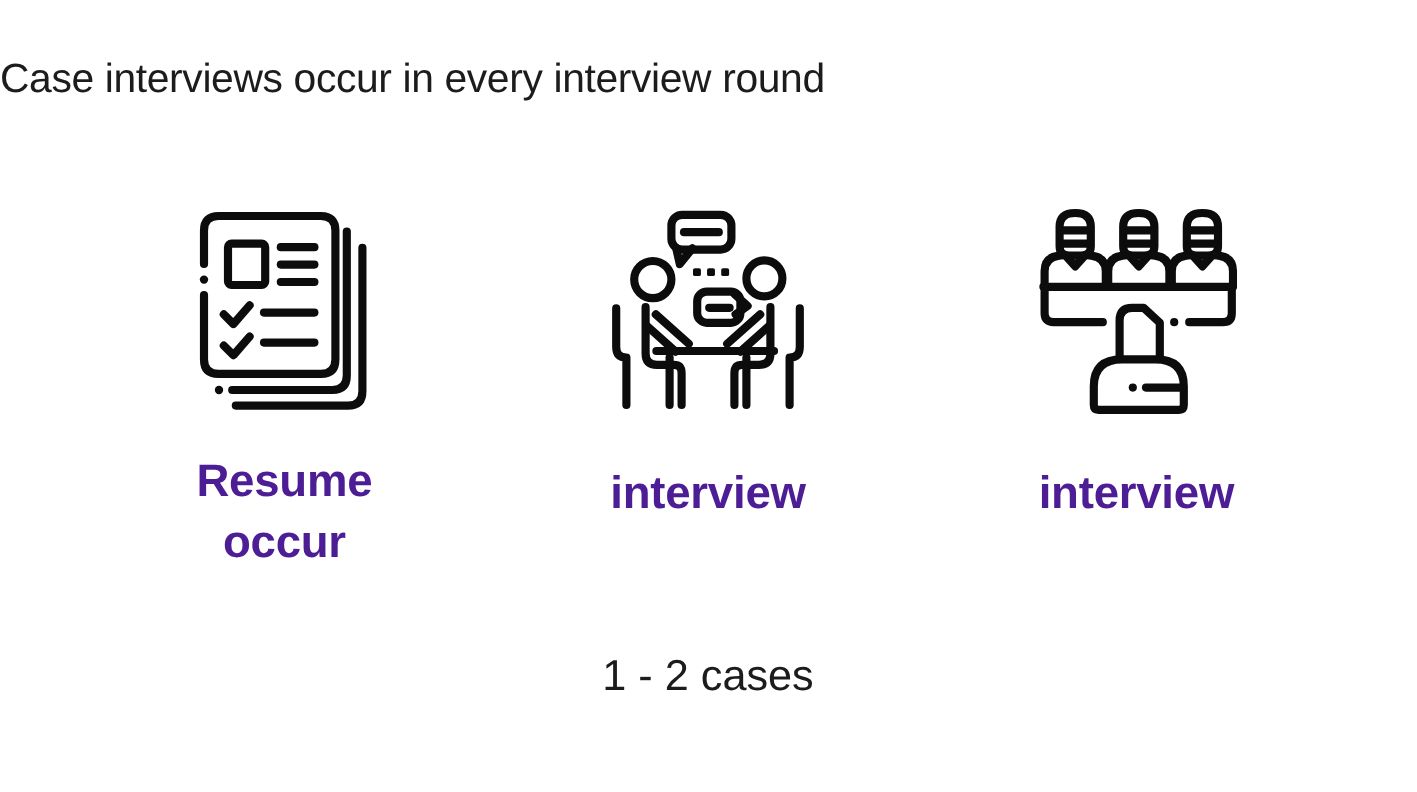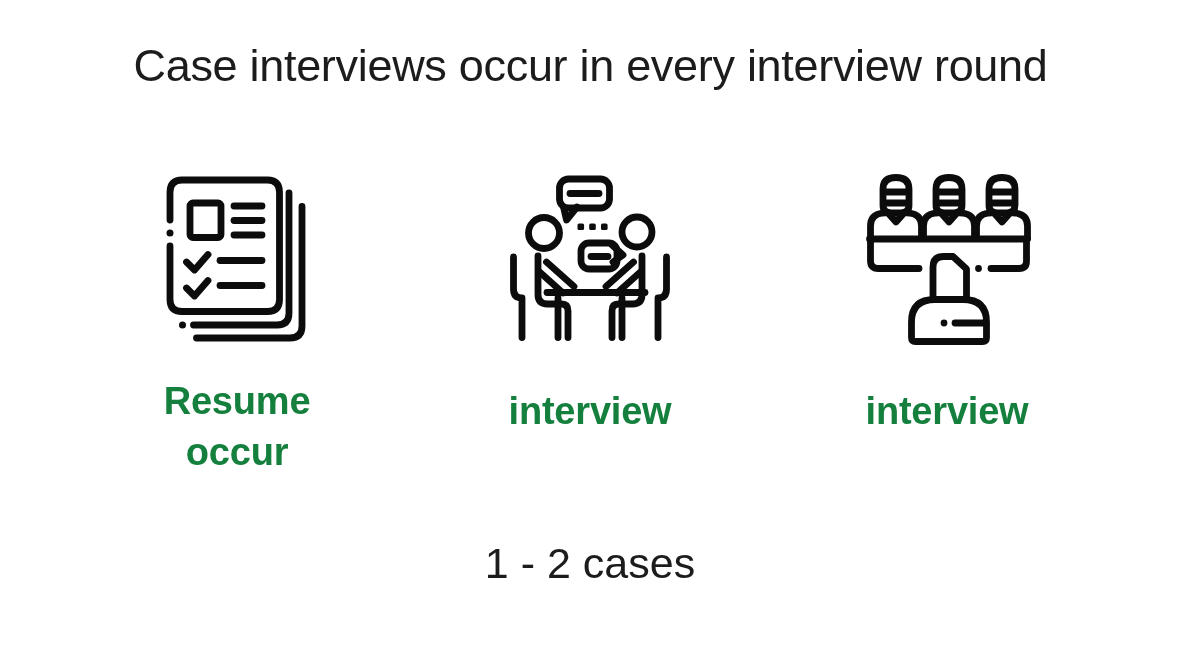--- a/index.html
+++ b/index.html
@@ -14,22 +14,21 @@
     margin:0 auto;
     background:var(--bg);
     font-family:"Liberation Sans","DejaVu Sans",sans-serif;
     color:var(--text);
     overflow:hidden;
   }
   .title{
     position:absolute;
     left:0;right:0;top:38px;
     margin:0;
-    text-align:center;
-    font-size:45px;
+    font-size:34px;
     font-weight:300;
     letter-spacing:-0.3px;
     line-height:56px;
     color:var(--text);
   }
   .stage{position:absolute;top:0;height:100%;width:260px;}
   .stage-1{left:107px;}
   .stage-2{left:460px;}
   .stage-3{left:817px;}
   .icon{position:absolute;color:var(--icon);}
@@ -37,30 +36,30 @@
   .icon-1{left:50%;margin-left:-75px;top:172px;width:150px;height:172px;}
   .icon-2{left:50%;margin-left:-84px;top:165px;width:168px;height:180px;}
   .icon-3{left:50%;margin-left:-84px;top:168px;width:168px;height:180px;}
   .label{
     position:absolute;left:0;width:100%;
     margin:0;
     text-align:center;
     font-size:38px;
     font-weight:700;
     line-height:51px;
-    color:#15803d;
+    color:#4c1d95;
     letter-spacing:-0.2px;
   }
   .label span{display:block;}
   .stage-1 .label{top:376px;}
   .stage-2 .label,.stage-3 .label{top:386px;}
   .cases{
     position:absolute;left:0;width:100%;top:541px;
     text-align:center;
-    font-size:43px;
+    font-size:36px;
     font-weight:300;
     line-height:44px;
     color:var(--text);
   }
 </style>
 </head>
 <body>
 
 <div class="slide">
 

